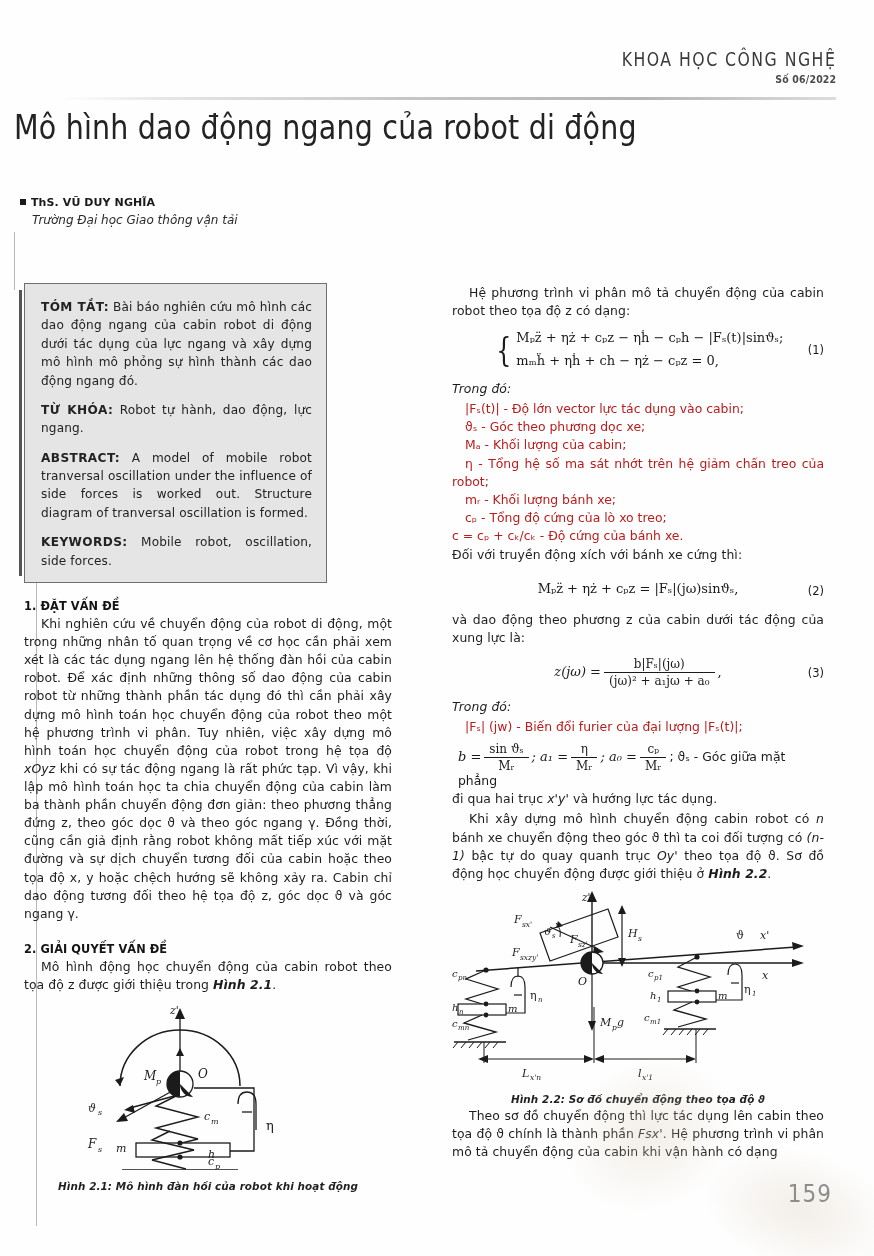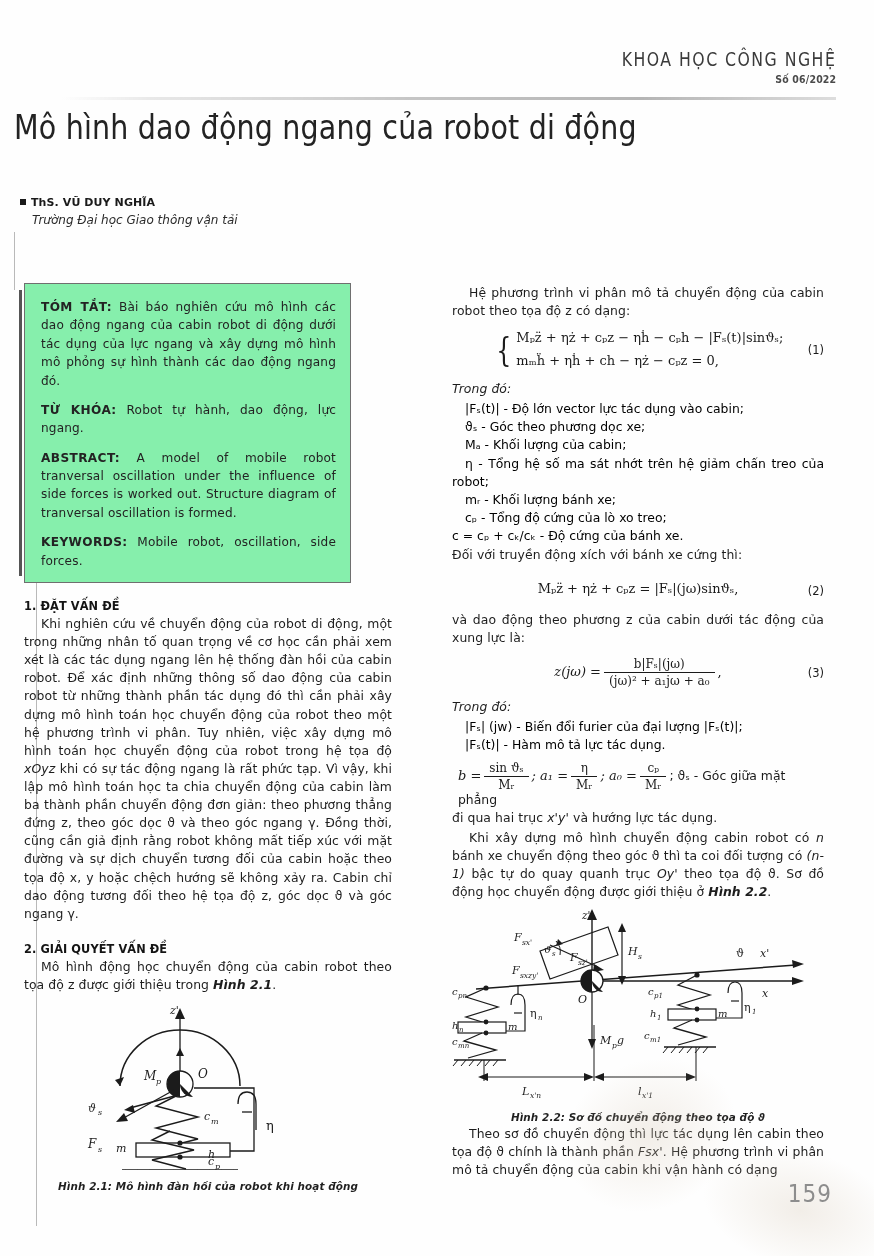--- a/index.html
+++ b/index.html
@@ -110,25 +110,25 @@
     position: absolute;
     width: 1px;
     background: #b9b9b9;
   }
 
   
   .abstract-box {
     position: absolute;
     left: 24px;
     top: 283px;
-    width: 327px;
+    width: 303px;
     border: 1px solid #6f6f6f;
     padding: 14px 14px 12px 16px;
     box-sizing: border-box;
-    background: #86efac;
+    background: #e5e5e5;
   }
   .abstract-box::before {
     content: "";
     position: absolute;
     left: -6px;
     top: 6px;
     bottom: 6px;
     width: 3px;
     background: #555;
   }
@@ -177,21 +177,21 @@
   p.body.noind { text-indent: 0; }
   .it { font-style: italic; }
   .b { font-weight: bold; }
 
   .deflist p {
     font-size: 12.4px;
     line-height: 1.47;
     margin: 0;
     text-align: justify;
     text-indent: 13px;
-    color: #000000;
+    color: #b91c1c;
   }
   .deflist p.cont { text-indent: 0; }
 
   
   .eqrow {
     position: relative;
     margin: 7px 0 7px 0;
     min-height: 20px;
   }
   .eqbody {
@@ -422,21 +422,20 @@
       <div class="eqbody">
         <span class="mi">z(jω) =</span><span class="frac"><span class="num">b|Fₛ|(jω)</span><span class="den">(jω)² + a₁jω + a₀</span></span><span>,</span>
       </div>
       <div class="eqnum">(3)</div>
     </div>
 
     <p class="body noind it" style="font-style:italic;margin-top:10px;">Trong đó:</p>
 
     <div class="deflist">
       <p>|Fₛ| (jw) - Biến đổi furier của đại lượng |Fₛ(t)|;</p>
-      <p>|Fₛ(t)| - Hàm mô tả lực tác dụng.</p>
     </div>
 
     <div class="eqrow" style="margin-top:6px;margin-bottom:2px;">
       <div class="eqbody" style="text-align:left;padding-left:6px;">
         <span class="mi">b =</span><span class="frac"><span class="num">sin ϑₛ</span><span class="den">Mᵣ</span></span><span class="mi">; a₁ =</span><span class="frac"><span class="num">η</span><span class="den">Mᵣ</span></span><span class="mi">; a₀ =</span><span class="frac"><span class="num">cₚ</span><span class="den">Mᵣ</span></span><span style="font-family:'DejaVu Sans','Liberation Sans',sans-serif;font-size:12.4px;">; ϑₛ - Góc giữa mặt phẳng</span>
       </div>
     </div>
 
     <p class="body noind"><span>đi qua hai trục </span><span class="it">x'y'</span><span> và hướng lực tác dụng.</span></p>
 

